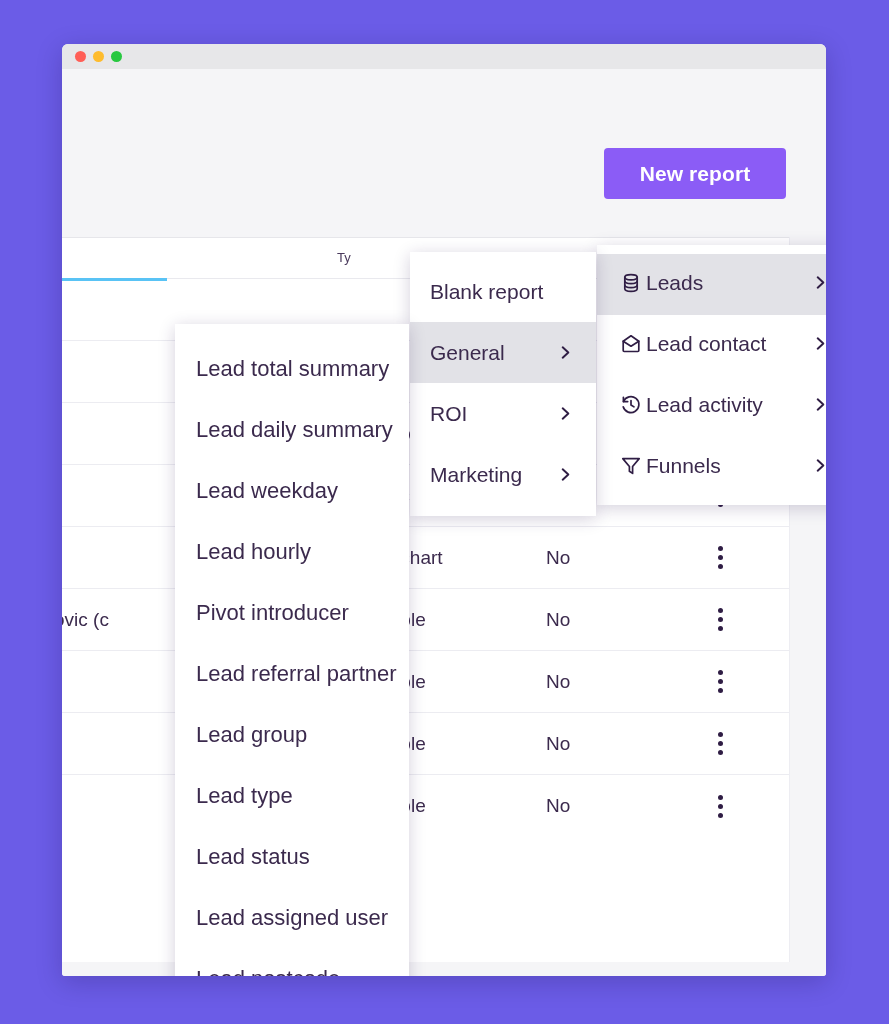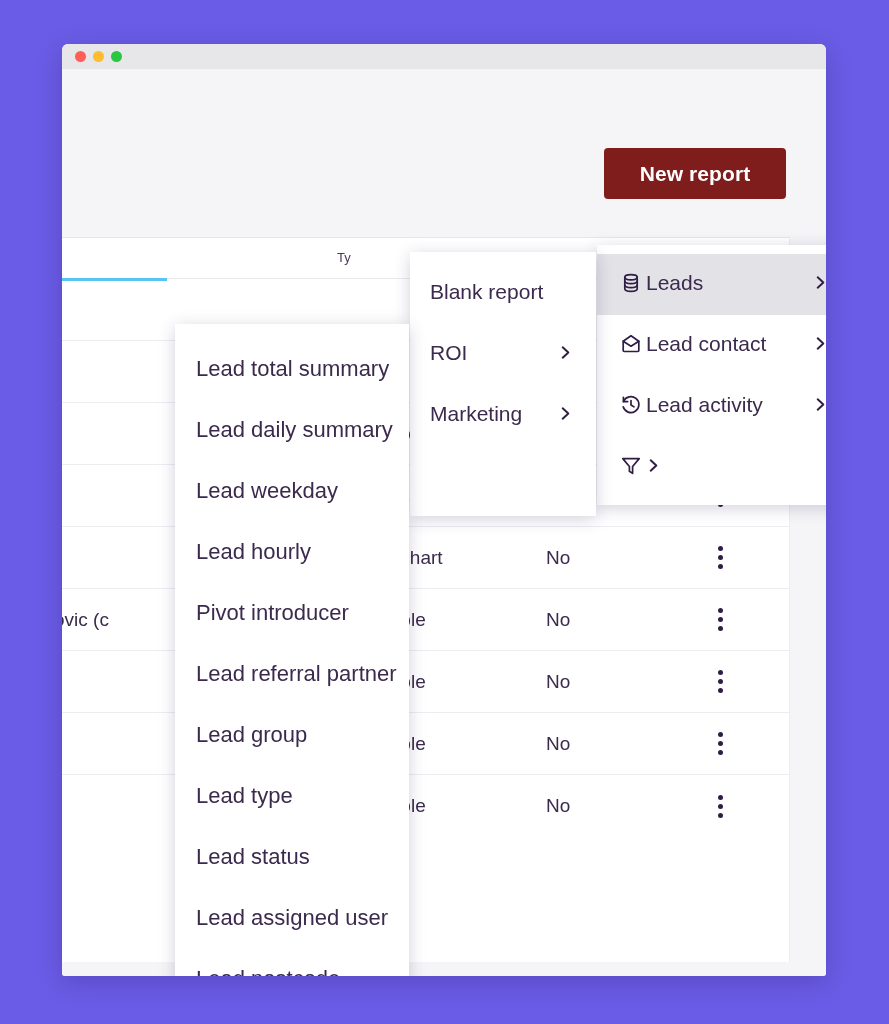--- a/index.html
+++ b/index.html
@@ -29,21 +29,21 @@
   .dot.yellow { background: #febc2e; }
   .dot.green  { background: #28c840; }
 
   .chrome-body { position: relative; height: calc(100% - 25px); background:#f5f5f7; }
 
   
   .new-report-btn {
     position: absolute;
     left: 542px; top: 79px;
     width: 182px; height: 51px;
-    background: #7f1d1d;
+    background: #8b5cf6;
     color: #ffffff;
     border: none; border-radius: 4px;
     font-size: 21px; font-weight: bold;
     font-family: "Liberation Sans", sans-serif;
     cursor: pointer;
     letter-spacing: .1px;
   }
 
   
   .table-wrap {
@@ -307,29 +307,36 @@
           <span><svg class="chev" viewBox="0 0 16 16">
               <path d="M5 2.5 11 8l-6 5.5" stroke="#2f1d44" stroke-width="2.1" fill="none" stroke-linecap="round" stroke-linejoin="round"></path>
             </svg></span>
         </div>
         <div class="menu-item">
           <span class="micon">
             <svg width="22" height="22" viewBox="0 0 22 22">
               <path d="M2.8 3.6h16.4l-6.6 7.9v6.9l-3.2-2.2v-4.7z" stroke="#2f1d44" stroke-width="1.7" fill="none" stroke-linecap="round" stroke-linejoin="round"></path>
             </svg>
           </span>
+          <span class="menu-label">Funnels</span>
           <span><svg class="chev" viewBox="0 0 16 16">
               <path d="M5 2.5 11 8l-6 5.5" stroke="#2f1d44" stroke-width="2.1" fill="none" stroke-linecap="round" stroke-linejoin="round"></path>
             </svg></span>
         </div>
       </div>
 
     <div class="menu" id="menu-general">
         <div class="menu-item">
           <span class="menu-label">Blank report</span>
+        </div>
+        <div class="menu-item active">
+          <span class="menu-label">General</span>
+          <span><svg class="chev" viewBox="0 0 16 16">
+              <path d="M5 2.5 11 8l-6 5.5" stroke="#2f1d44" stroke-width="2.1" fill="none" stroke-linecap="round" stroke-linejoin="round"></path>
+            </svg></span>
         </div>
         <div class="menu-item">
           <span class="menu-label">ROI</span>
           <span><svg class="chev" viewBox="0 0 16 16">
               <path d="M5 2.5 11 8l-6 5.5" stroke="#2f1d44" stroke-width="2.1" fill="none" stroke-linecap="round" stroke-linejoin="round"></path>
             </svg></span>
         </div>
         <div class="menu-item">
           <span class="menu-label">Marketing</span>
           <span><svg class="chev" viewBox="0 0 16 16">

